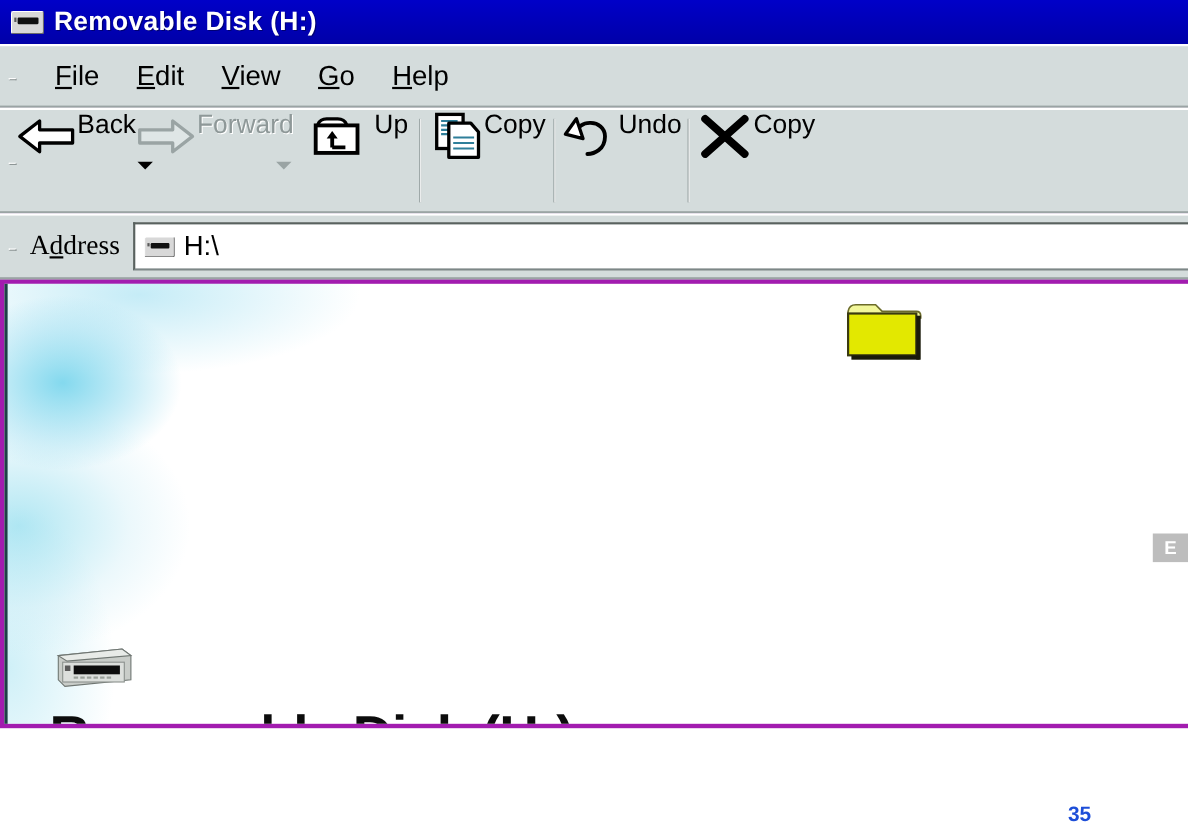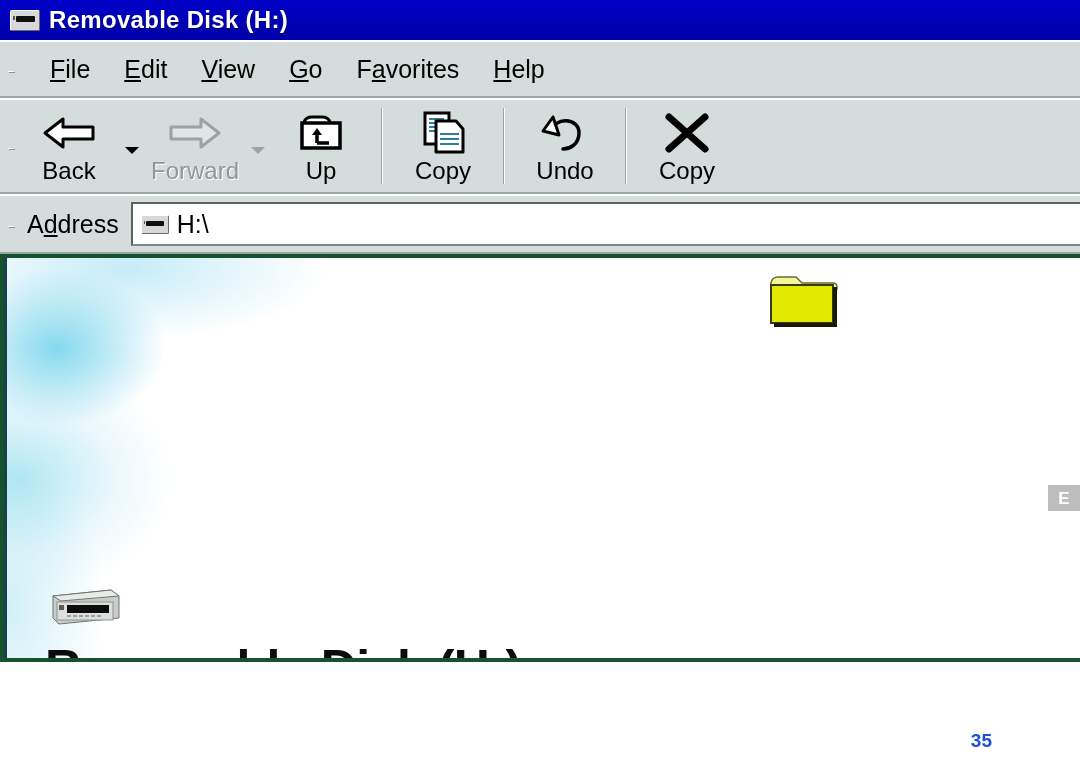--- a/index.html
+++ b/index.html
@@ -15,21 +15,21 @@
     width: 1080px; height: 764px;
     background: #ffffff;
   }
 
   
   #explorer-window {
     position: absolute;
     left: 0; top: 0;
     width: 1080px;
     height: 662px;
-    background: #14532d;
+    background: #a21caf;
     overflow: hidden;
   }
 
   
   #title-bar {
     position: absolute;
     left: 0; top: 0;
     width: 1080px; height: 40px;
     background: #0000bd;
     background: linear-gradient(180deg,#0000c8 0%,#0000a8 100%);
@@ -114,22 +114,22 @@
     white-space: nowrap;
     cursor: default;
   }
   .menu-item u { text-decoration: underline; }
 
   
   #tool-bar { top: 98px; height: 96px; align-items: center; }
   #tool-buttons { display: flex; align-items: stretch; height: 100%; }
   .tbtn {
     width: 100px;
-    display: flex; flex-direction: column;
-    align-items: center; justify-content: center;
+    display: flex; flex-direction: row;
+    justify-content: center;
     cursor: default;
     padding-top: 0;
   }
   .tbtn .tb-ico {
     height: 48px; width: 100%;
     display: flex; align-items: center; justify-content: center;
   }
   .tbtn .tb-lbl {
     font-size: 24px; color: #000000; line-height: 1;
     margin-top: 2px; white-space: nowrap;
@@ -151,21 +151,21 @@
   .tb-sep {
     width: 2px; margin: 8px 10px;
     background: #9aa4a4;
     border-right: 1px solid #ffffff;
   }
 
   
   #address-bar { top: 194px; height: 60px; align-items: center; }
   #address-label {
     font-size: 25px; color: #000000;
-    padding: 0 10px 0 8px; white-space: nowrap;
+    padding: 0 10px 0 8px; white-space: nowrap; font-family: Liberation Serif, serif;
   }
   #address-field {
     flex: 1 1 auto;
     margin: 6px 0 6px 2px;
     background: #ffffff;
     border: 2px solid #7d8787;
     border-right: 0; border-top-color: #59625f;
     border-left-color: #59625f;
     height: 44px;
     display: flex; align-items: center;
@@ -261,21 +261,20 @@
       <div id="title-bar-text">Removable Disk (H:)</div>
     </div>
 
     <div class="band" id="menu-bar">
       <div class="grip"></div>
       <div id="menu-items">
         <div class="menu-item"><u>F</u><span>ile</span></div>
         <div class="menu-item"><u>E</u><span>dit</span></div>
         <div class="menu-item"><u>V</u><span>iew</span></div>
         <div class="menu-item"><u>G</u><span>o</span></div>
-        <div class="menu-item"><span>F</span><u>a</u><span>vorites</span></div>
         <div class="menu-item"><u>H</u><span>elp</span></div>
       </div>
     </div>
 
     <div class="band" id="tool-bar">
       <div class="grip"></div>
       <div id="tool-buttons">
 
         <div class="tbtn">
           <div class="tb-ico">

